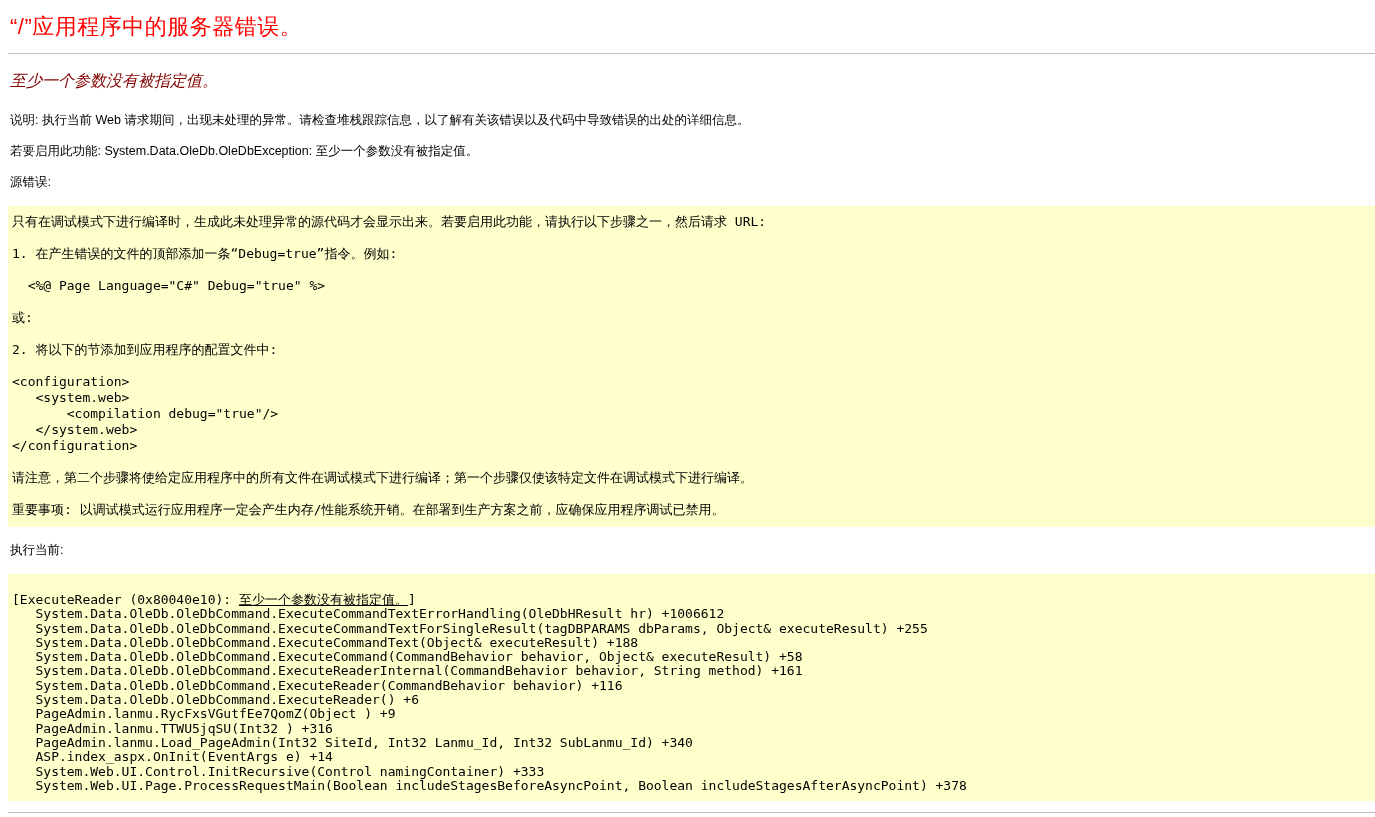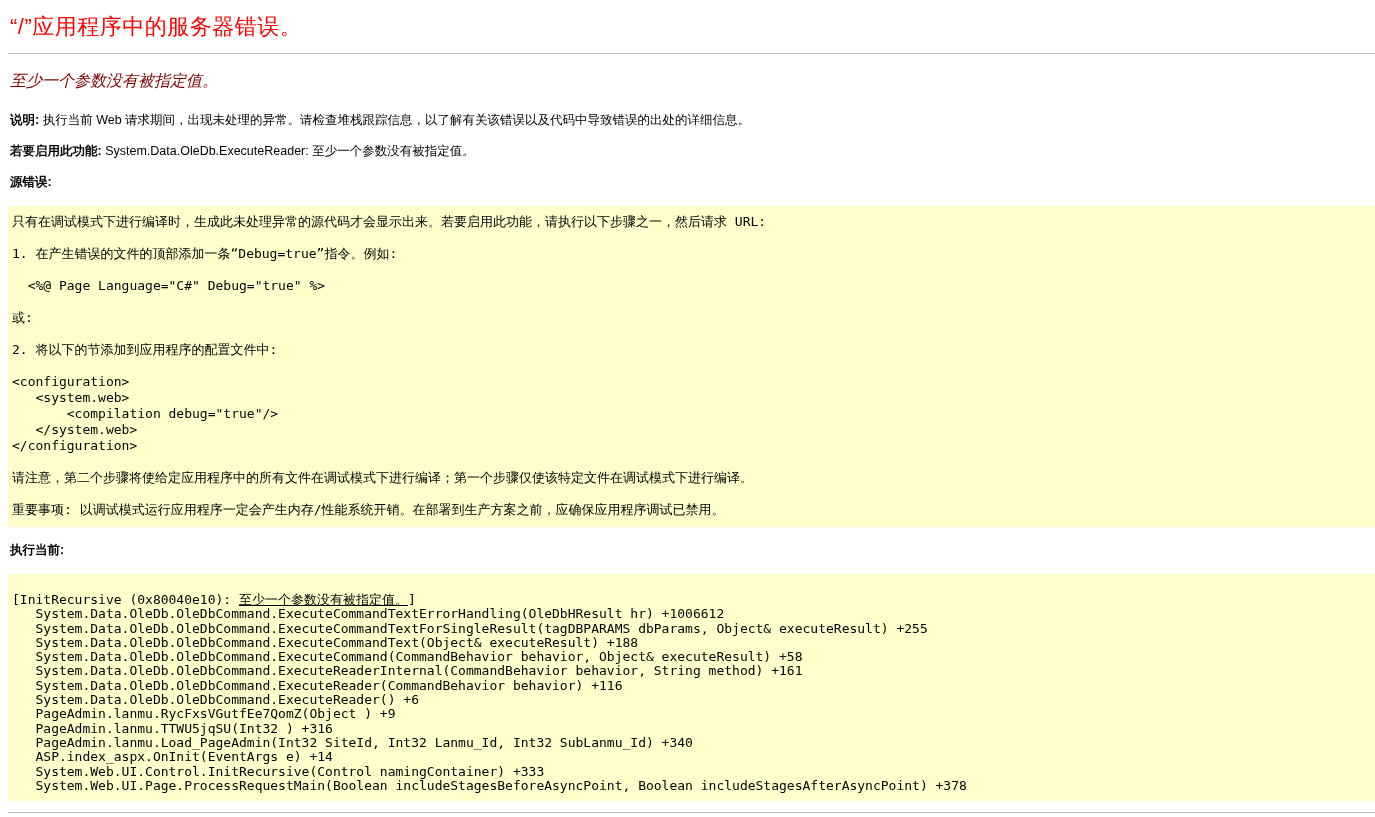--- a/index.html
+++ b/index.html
@@ -28,21 +28,21 @@
     color: #800000;
     font-style: italic;
     font-weight: normal;
     font-size: 16px;
     margin: 17px 0 21px 2px;
   }
   .para {
     margin: 0 0 16px 2px;
     line-height: 15px;
   }
-  .para b { font-weight: bold; }
+  .para b { font-weight: normal; }
   .codebox {
     background: #ffffcc;
     margin: 13px 0 16px 0;
     padding: 8px 4px 9px 4px;
   }
   .codebox pre {
     margin: 0;
     font-family: "DejaVu Sans Mono", "Liberation Mono", monospace;
     font-size: 13px;
     line-height: 16px;
@@ -59,21 +59,21 @@
 <div>
 
   <h1 class="err-title">“/”应用程序中的服务器错误。</h1>
 
   <hr class="rule">
 
   <h2 class="err-subtitle">至少一个参数没有被指定值。</h2>
 
   <p class="para"><b>说明:</b> <span>执行当前 Web 请求期间，出现未处理的异常。请检查堆栈跟踪信息，以了解有关该错误以及代码中导致错误的出处的详细信息。</span></p>
 
-  <p class="para"><b>若要启用此功能:</b> <span>System.Data.OleDb.ExecuteReader: 至少一个参数没有被指定值。</span></p>
+  <p class="para"><b>若要启用此功能:</b> <span>System.Data.OleDb.OleDbException: 至少一个参数没有被指定值。</span></p>
 
   <p class="para"><b>源错误:</b></p>
 
   <div class="codebox">
     <pre>只有在调试模式下进行编译时，生成此未处理异常的源代码才会显示出来。若要启用此功能，请执行以下步骤之一，然后请求 URL:
 
 1. 在产生错误的文件的顶部添加一条“Debug=true”指令。例如:
 
   &lt;%@ Page Language="C#" Debug="true" %&gt;
 
@@ -88,21 +88,21 @@
 &lt;/configuration&gt;
 
 请注意，第二个步骤将使给定应用程序中的所有文件在调试模式下进行编译；第一个步骤仅使该特定文件在调试模式下进行编译。
 
 重要事项: 以调试模式运行应用程序一定会产生内存/性能系统开销。在部署到生产方案之前，应确保应用程序调试已禁用。</pre>
   </div>
 
   <p class="para"><b>执行当前:</b></p>
 
   <div class="codebox stack">
-    <pre><span>[InitRecursive (0x80040e10): </span><span class="underlined">至少一个参数没有被指定值。</span><span>]</span>
+    <pre><span>[ExecuteReader (0x80040e10): </span><span class="underlined">至少一个参数没有被指定值。</span><span>]</span>
 <span>   System.Data.OleDb.OleDbCommand.ExecuteCommandTextErrorHandling(OleDbHResult hr) +1006612
    System.Data.OleDb.OleDbCommand.ExecuteCommandTextForSingleResult(tagDBPARAMS dbParams, Object&amp; executeResult) +255
    System.Data.OleDb.OleDbCommand.ExecuteCommandText(Object&amp; executeResult) +188
    System.Data.OleDb.OleDbCommand.ExecuteCommand(CommandBehavior behavior, Object&amp; executeResult) +58
    System.Data.OleDb.OleDbCommand.ExecuteReaderInternal(CommandBehavior behavior, String method) +161
    System.Data.OleDb.OleDbCommand.ExecuteReader(CommandBehavior behavior) +116
    System.Data.OleDb.OleDbCommand.ExecuteReader() +6
    PageAdmin.lanmu.RycFxsVGutfEe7QomZ(Object ) +9
    PageAdmin.lanmu.TTWU5jqSU(Int32 ) +316
    PageAdmin.lanmu.Load_PageAdmin(Int32 SiteId, Int32 Lanmu_Id, Int32 SubLanmu_Id) +340

